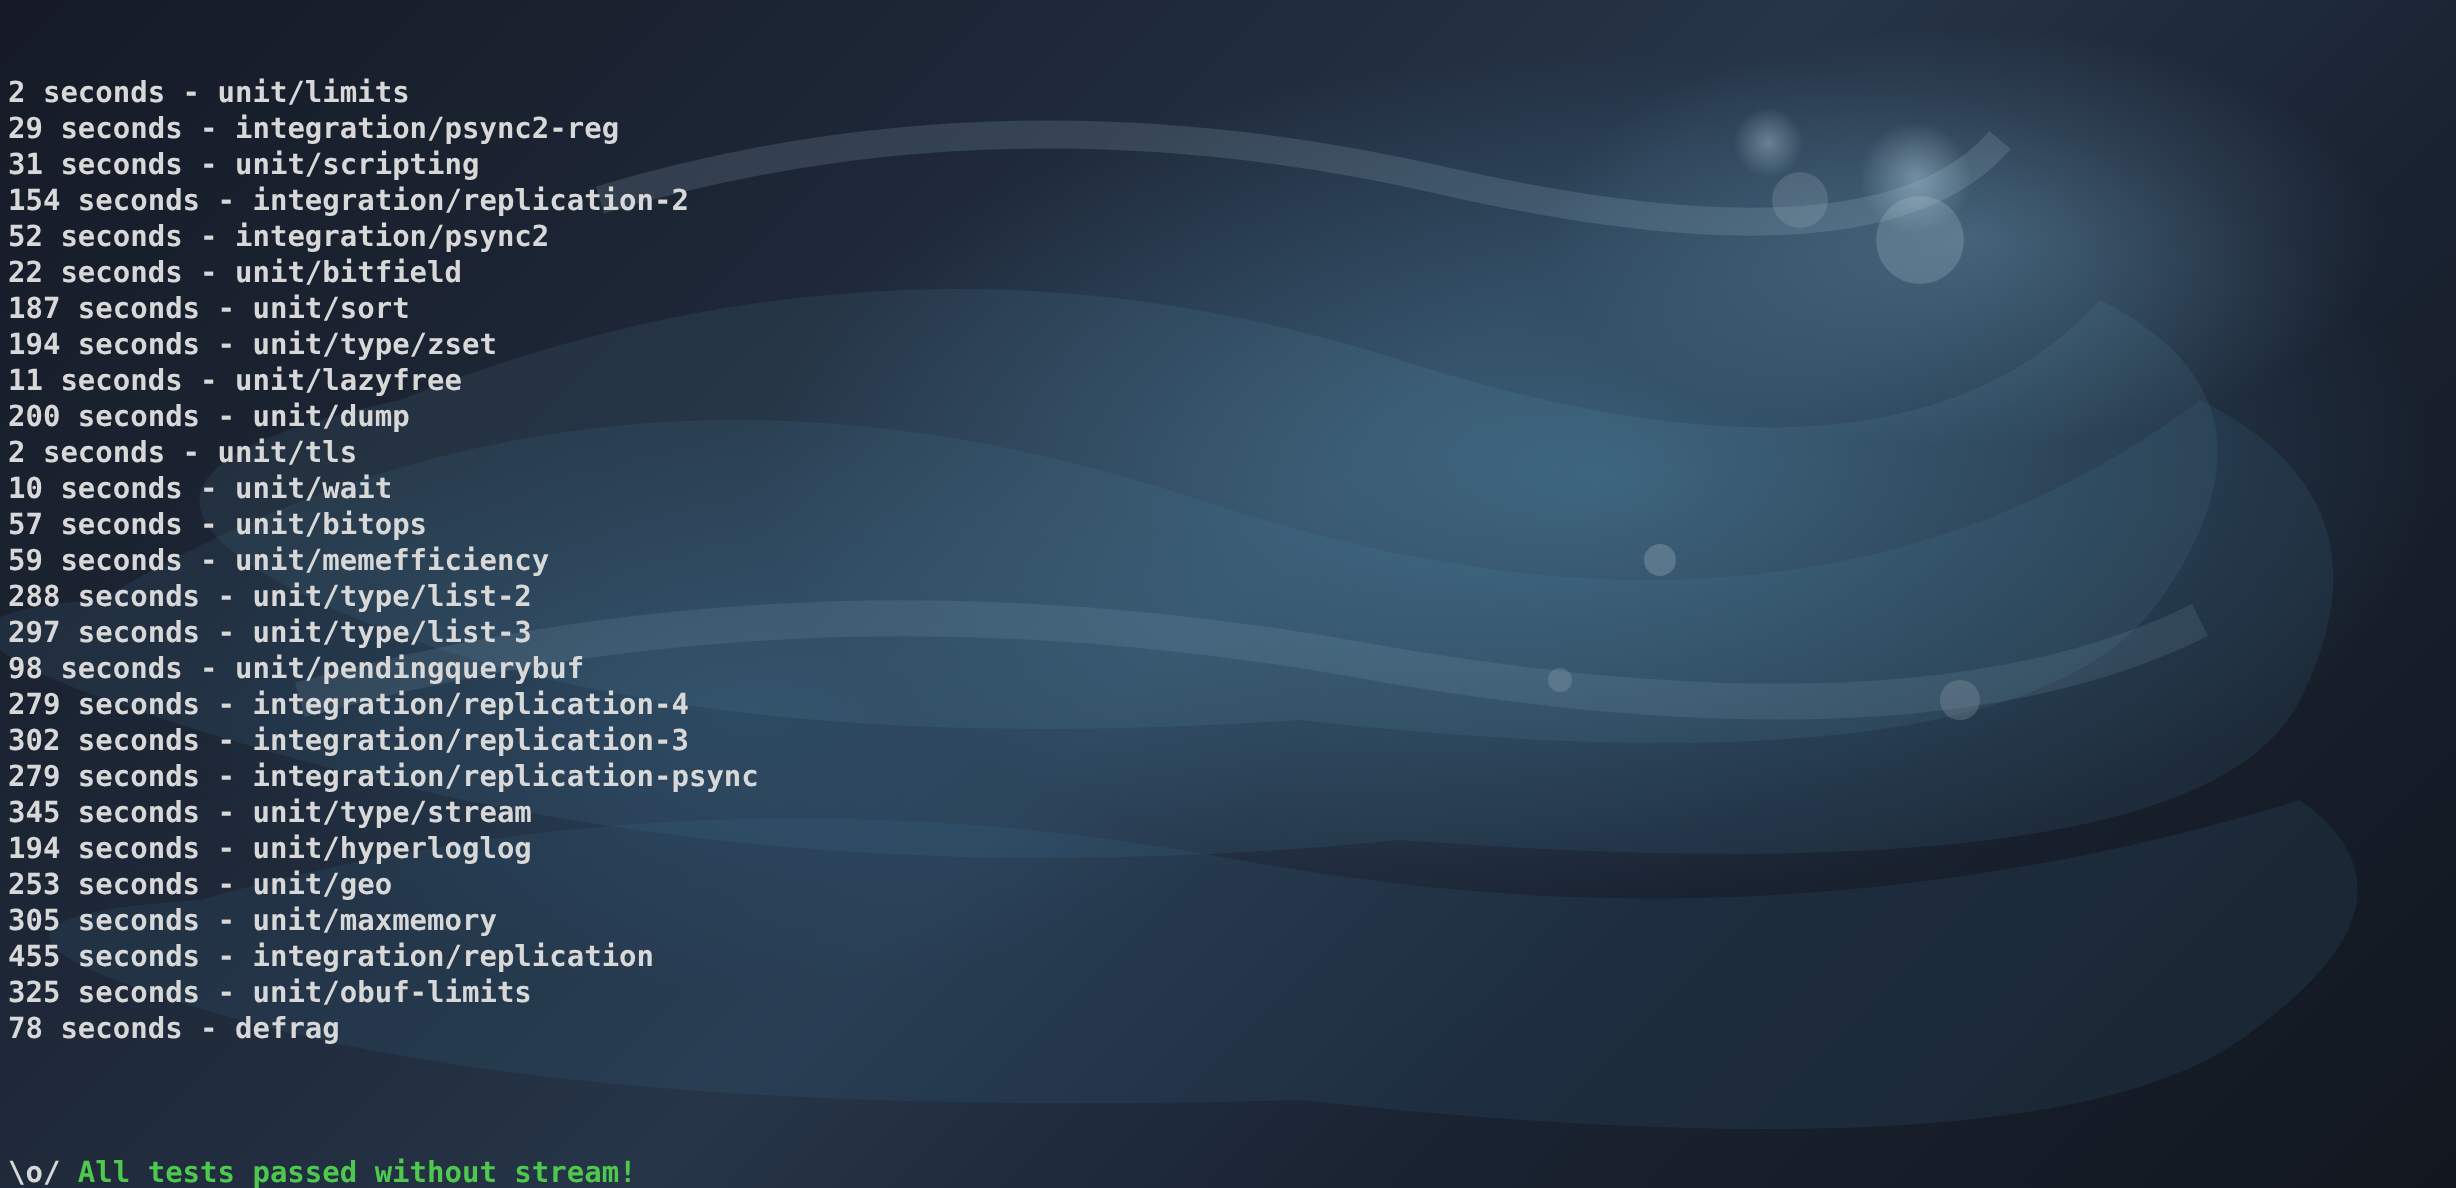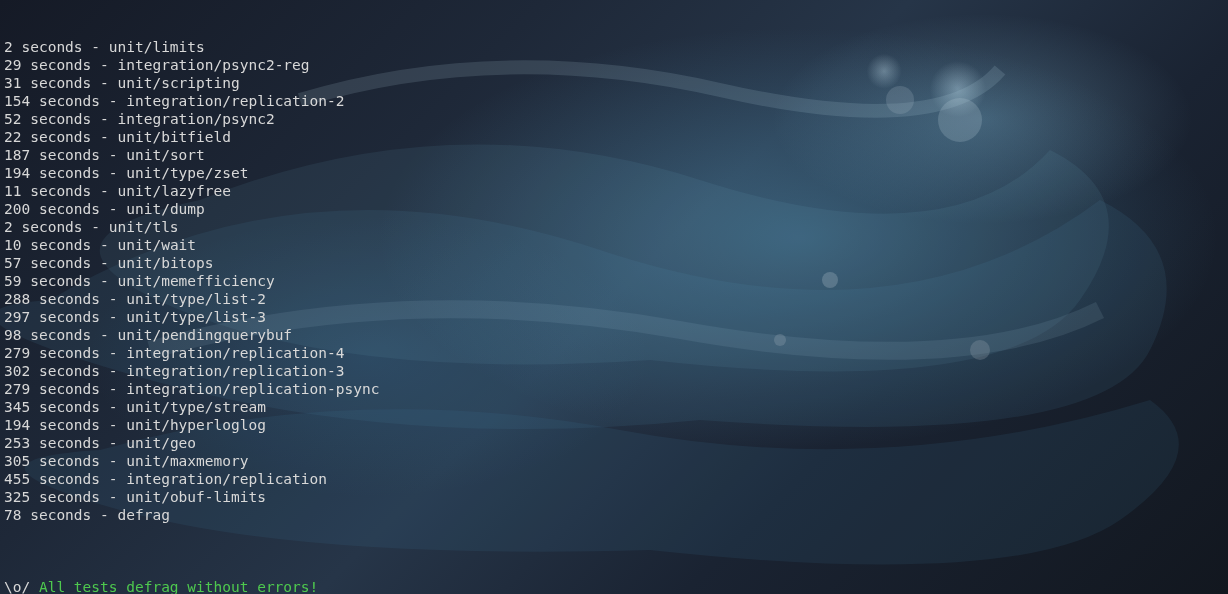--- a/index.html
+++ b/index.html
@@ -20,21 +20,21 @@
       color: #d8d8d8;
       overflow: hidden;
       position: relative;
     }
     .terminal {
       padding: 2px 0 0 4px;
       white-space: pre;
       position: relative;
       z-index: 2;
     }
-    .line { display: block; }
+    .line { display: block; font-weight: bold; }
     .summary { margin-top: 18px; }
     .summary-prefix { color: #d8d8d8; }
     .summary-msg { color: #4ec94e; }
     .swirl {
       position: absolute;
       inset: 0;
       z-index: 1;
       opacity: 0.55;
     }
   </style>
@@ -49,14 +49,14 @@
   <path d="M 150 350 Q 400 280 680 330 T 1100 310" stroke="rgba(180,220,240,0.2)" stroke-width="18" fill="none"></path>
   <circle cx="960" cy="120" r="22" fill="rgba(230,245,252,0.3)"></circle>
   <circle cx="900" cy="100" r="14" fill="rgba(230,245,252,0.25)"></circle>
   <circle cx="830" cy="280" r="8" fill="rgba(240,250,255,0.35)"></circle>
   <circle cx="780" cy="340" r="6" fill="rgba(240,250,255,0.3)"></circle>
   <circle cx="980" cy="350" r="10" fill="rgba(240,250,255,0.3)"></circle>
 </svg>
 
 <div class="terminal">
   <div id="lines-container"><div class="line"><span>2</span><span> seconds - </span><span>unit/limits</span></div><div class="line"><span>29</span><span> seconds - </span><span>integration/psync2-reg</span></div><div class="line"><span>31</span><span> seconds - </span><span>unit/scripting</span></div><div class="line"><span>154</span><span> seconds - </span><span>integration/replication-2</span></div><div class="line"><span>52</span><span> seconds - </span><span>integration/psync2</span></div><div class="line"><span>22</span><span> seconds - </span><span>unit/bitfield</span></div><div class="line"><span>187</span><span> seconds - </span><span>unit/sort</span></div><div class="line"><span>194</span><span> seconds - </span><span>unit/type/zset</span></div><div class="line"><span>11</span><span> seconds - </span><span>unit/lazyfree</span></div><div class="line"><span>200</span><span> seconds - </span><span>unit/dump</span></div><div class="line"><span>2</span><span> seconds - </span><span>unit/tls</span></div><div class="line"><span>10</span><span> seconds - </span><span>unit/wait</span></div><div class="line"><span>57</span><span> seconds - </span><span>unit/bitops</span></div><div class="line"><span>59</span><span> seconds - </span><span>unit/memefficiency</span></div><div class="line"><span>288</span><span> seconds - </span><span>unit/type/list-2</span></div><div class="line"><span>297</span><span> seconds - </span><span>unit/type/list-3</span></div><div class="line"><span>98</span><span> seconds - </span><span>unit/pendingquerybuf</span></div><div class="line"><span>279</span><span> seconds - </span><span>integration/replication-4</span></div><div class="line"><span>302</span><span> seconds - </span><span>integration/replication-3</span></div><div class="line"><span>279</span><span> seconds - </span><span>integration/replication-psync</span></div><div class="line"><span>345</span><span> seconds - </span><span>unit/type/stream</span></div><div class="line"><span>194</span><span> seconds - </span><span>unit/hyperloglog</span></div><div class="line"><span>253</span><span> seconds - </span><span>unit/geo</span></div><div class="line"><span>305</span><span> seconds - </span><span>unit/maxmemory</span></div><div class="line"><span>455</span><span> seconds - </span><span>integration/replication</span></div><div class="line"><span>325</span><span> seconds - </span><span>unit/obuf-limits</span></div><div class="line"><span>78</span><span> seconds - </span><span>defrag</span></div></div>
-  <div class="line summary"><span class="summary-prefix">\o/ </span><span class="summary-msg">All tests defrag without errors!</span></div>
+  <div class="line summary"><span class="summary-prefix">\o/ </span><span class="summary-msg">All tests passed without stream!</span></div>
 </div>
 
 </body></html>

